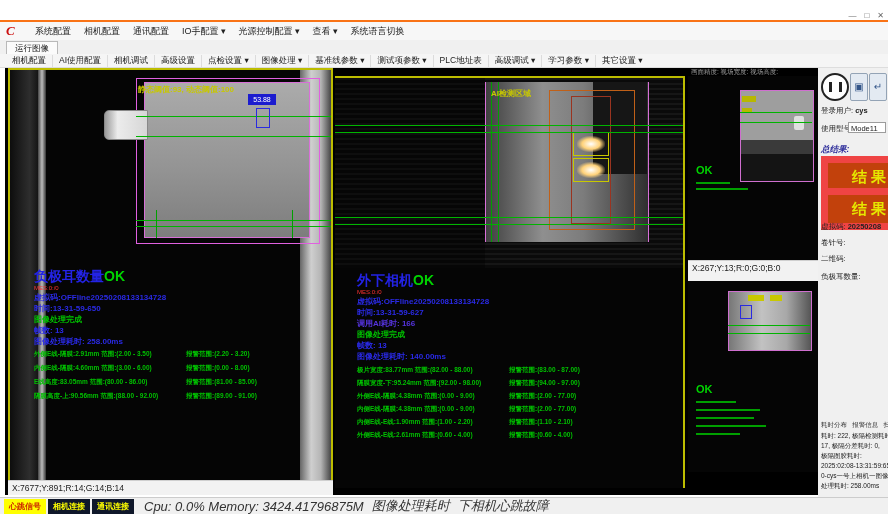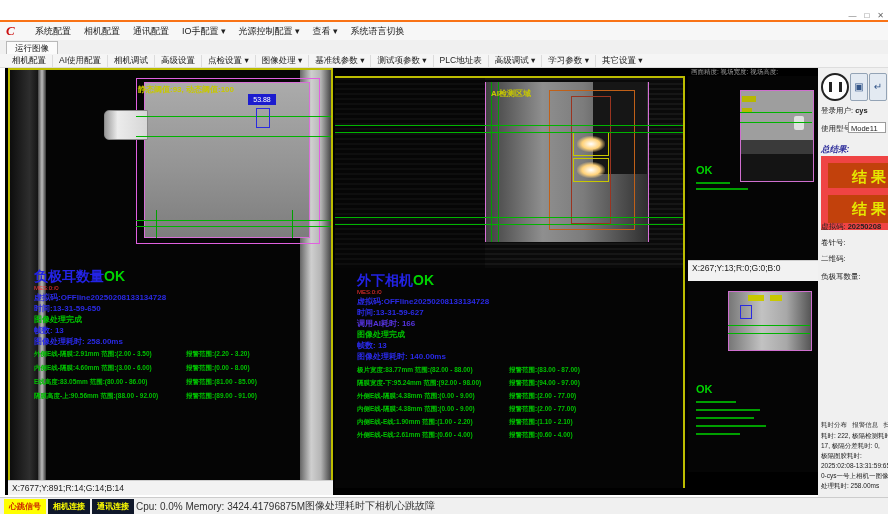--- a/index.html
+++ b/index.html
@@ -55,21 +55,21 @@
   .result-box{position:absolute;left:3px;width:62px;height:28px;background:#c2410c;border:7px solid #ef4444;
               color:#e6e600;font-weight:bold;font-size:15px;text-align:right;line-height:28px;letter-spacing:4px;}
   .log-tab{font-size:6.5px;color:#333;margin-right:3px;}
   .log-line{position:absolute;left:3px;font-size:6.5px;color:#222;white-space:nowrap;}
   
   .statusbar{left:0;top:497px;width:888px;height:17px;background:#f0f0f0;border-top:1px solid #cccccc;
              display:flex;align-items:center;padding-left:4px;box-sizing:border-box;}
   .badge{font-size:8px;font-weight:bold;padding:2px 5px;margin-right:2px;white-space:nowrap;}
   .badge-yellow{background:#ffff00;color:#cc2200;}
   .badge-red{background:#0f172a;color:#ffff00;}
-  .sb-text{font-size:10px;color:#333;margin-left:0;white-space:nowrap;}
+  .sb-text{font-size:13px;color:#333;margin-left:8px;white-space:nowrap;font-style:italic;}
 </style>
 </head>
 <body>
 
 <div class="screen">
 
   <div class="abs titlebar">
     <span>CYS-视觉检测系统</span>
   </div>
   <div class="abs winbtns">

